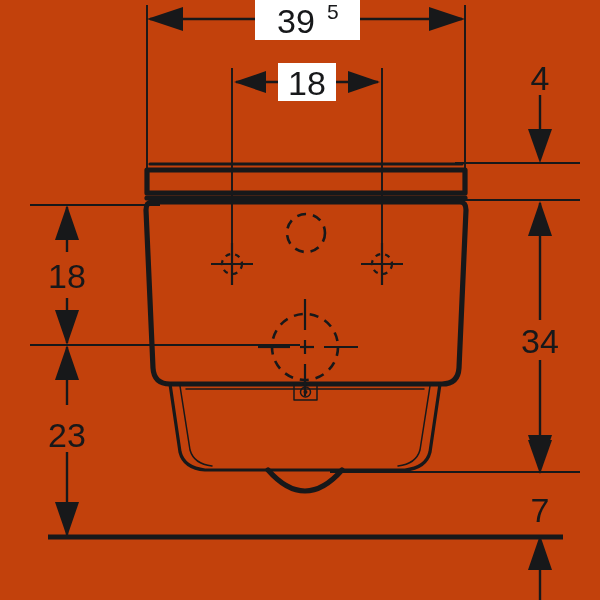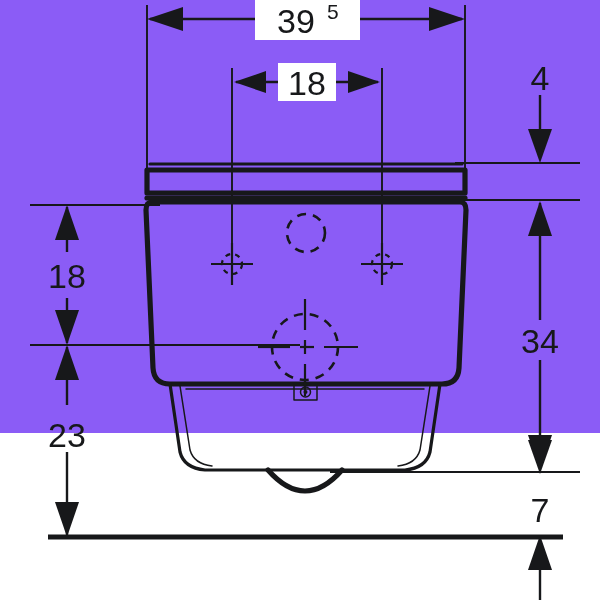--- a/index.html
+++ b/index.html
@@ -9,22 +9,22 @@
   }
   body {
     width: 600px;
     height: 600px;
     font-family: "Liberation Sans", sans-serif;
     overflow: hidden;
   }
   #drawing-root {
     position: relative;
     width: 600px;
-    height: 433px;
-    background: #8b5cf6;
+    height: 600px;
+    background: #c2410c;
   }
   svg#technical-drawing {
     display: block;
     width: 600px;
     height: 600px;
   }
   .dim-text {
     font-family: "Liberation Sans", sans-serif;
     font-size: 34px;
     fill: #17181a;

